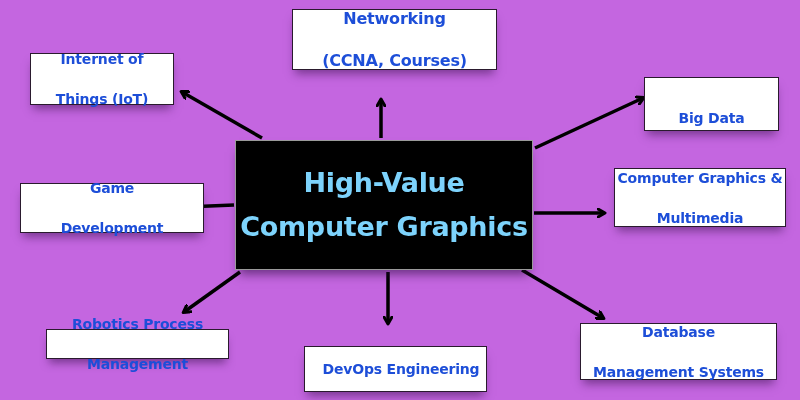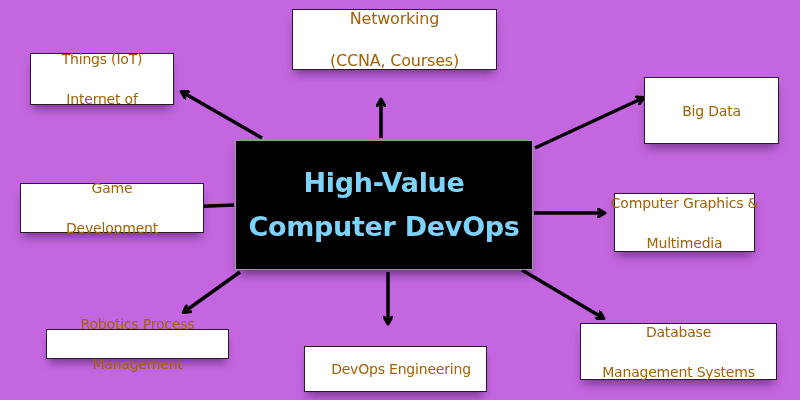--- a/index.html
+++ b/index.html
@@ -11,22 +11,22 @@
   }
   .canvas { position: absolute; left: 0; top: 0; width: 800px; height: 400px; }
   svg.arrows { position: absolute; left: 0; top: 0; width: 800px; height: 400px; }
   .node {
     position: absolute;
     background: #ffffff;
     border: 1px solid #2a1a2e;
     box-shadow: 0 7px 9px -3px rgba(60, 20, 80, 0.55);
     display: flex; align-items: center; justify-content: center;
     text-align: center;
-    color: #a16207;
-    font-weight: normal;
+    color: #1d4ed8;
+    font-weight: bold;
     font-size: 14px;
     line-height: 24px;
     box-sizing: border-box;
     letter-spacing: -0.2px;
     gap: 16px;
   }
   .center {
     position: absolute;
     left: 235px; top: 140px; width: 298px; height: 130px;
     background: #000000;
@@ -66,43 +66,43 @@
 
     <line x1="240" y1="272" x2="184" y2="312" stroke="#000" stroke-width="3.5" marker-end="url(#ah)"></line>
 
     <line x1="388" y1="272" x2="388" y2="323" stroke="#000" stroke-width="3.5" marker-end="url(#ah)"></line>
 
     <line x1="522" y1="270" x2="603" y2="318" stroke="#000" stroke-width="3.5" marker-end="url(#ah)"></line>
   </svg>
 
   <div class="center">
     <span>High-Value</span>
-    <span>Computer DevOps</span>
+    <span>Computer Graphics</span>
   </div>
 
   <div class="node" style="left:292px; top:9px; width:205px; height:61px; flex-direction:column; font-size:16px; line-height:26px;">
     <span>Networking</span>
     <span>(CCNA, Courses)</span>
   </div>
 
   <div class="node" style="left:30px; top:53px; width:144px; height:52px; flex-direction:column;">
+    <span>Internet of</span>
     <span>Things (IoT)</span>
-    <span>Internet of</span>
   </div>
 
-  <div class="node" style="left:644px; top:77px; width:135px; height:67px; flex-direction:column;">
+  <div class="node" style="left:644px; top:77px; width:135px; height:54px; flex-direction:column;justify-content:flex-end;">
     <span>Big Data</span>
   </div>
 
   <div class="node" style="left:20px; top:183px; width:184px; height:50px; flex-direction:column;">
     <span>Game</span>
     <span>Development</span>
   </div>
 
-  <div class="node" style="left:614px; top:193px; width:141px; height:59px; flex-direction:column;">
+  <div class="node" style="left:614px; top:168px; width:172px; height:59px; flex-direction:column;">
     <span>Computer Graphics &amp;</span>
     <span>Multimedia</span>
   </div>
 
   <div class="node" style="left:46px; top:329px; width:183px; height:30px; flex-direction:column;">
     <span>Robotics Process</span>
     <span>Management</span>
   </div>
 
   <div class="node" style="left:304px; top:346px; width:183px; height:46px;padding-left:11px;">

